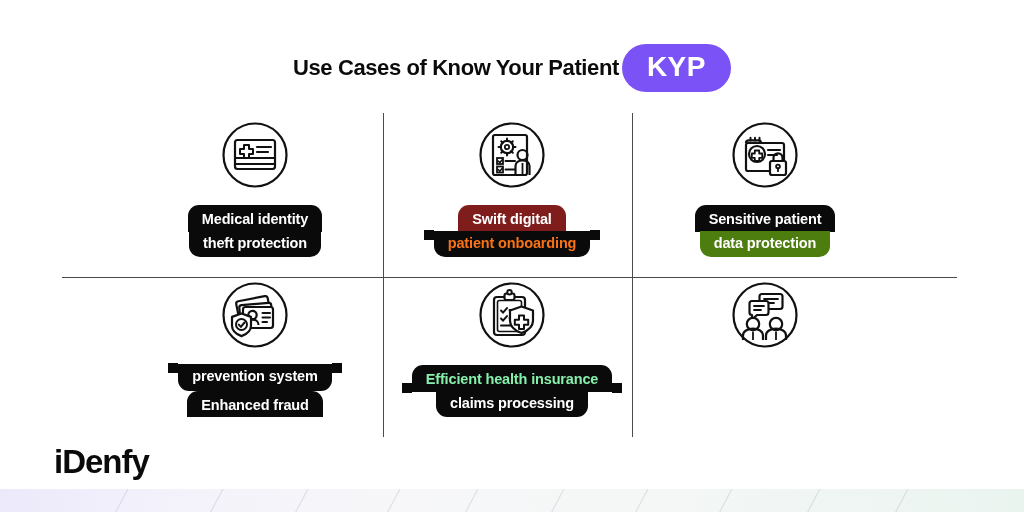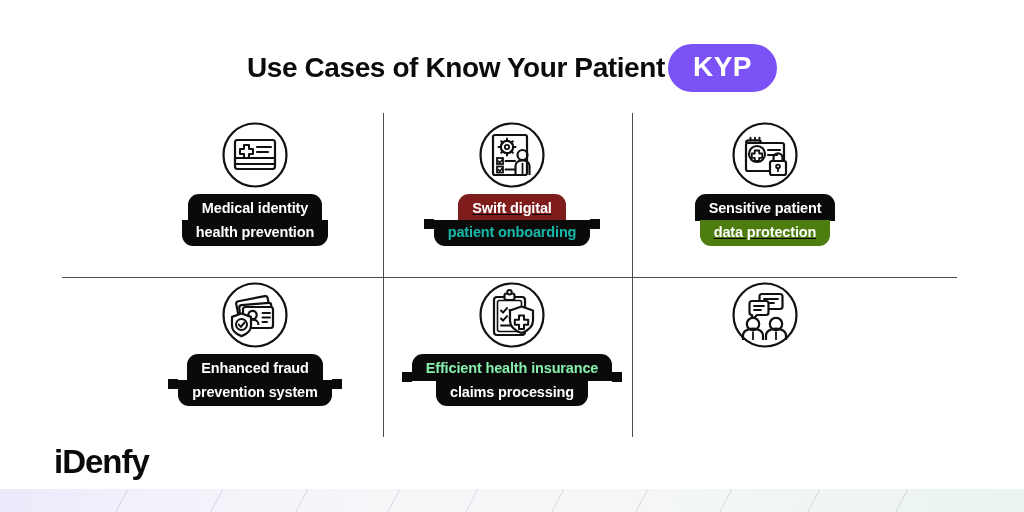--- a/index.html
+++ b/index.html
@@ -26,21 +26,21 @@
   .title-row {
     position: absolute;
     left: 0;
     top: 44px;
     width: 1024px;
     display: flex;
     align-items: center;
     justify-content: center;
   }
   .title-text {
-    font-size: 28px;
+    font-size: 22px;
     font-weight: bold;
     color: #0b0b0b;
     letter-spacing: -0.4px;
     white-space: nowrap;
   }
   .kyp-badge {
     margin-left: 3px;
     background: #7b52f5;
     color: #ffffff;
     font-size: 28px;
@@ -94,25 +94,24 @@
   .cell.c6 { left: 553px; top: 166px; }
 
   .icon-circle {
     width: 72px;
     height: 72px;
     display: block;
   }
 
   
   .label {
-    margin-top: 3px;
+    margin-top: 14px;
     display: flex;
     flex-direction: column;
     align-items: center;
-    text-decoration: underline;
   }
   .label-line {
     background: #0a0a0a;
     color: #ffffff;
     font-size: 14.5px;
     font-weight: bold;
     letter-spacing: -0.15px;
     line-height: 1;
     padding: 7px 14px 7px 14px;
     white-space: nowrap;
@@ -218,21 +217,21 @@
           <rect x="16" y="21" width="40" height="29" rx="2.5" fill="none" stroke="#111" stroke-width="2.2"></rect>
           <line x1="16" y1="39" x2="56" y2="39" stroke="#111" stroke-width="2"></line>
           <line x1="16" y1="45" x2="56" y2="45" stroke="#111" stroke-width="2"></line>
           <path d="M25 26h5v4h4v5h-4v4h-5v-4h-4v-5h4z" fill="none" stroke="#111" stroke-width="2" stroke-linejoin="round"></path>
           <line x1="38" y1="28" x2="52" y2="28" stroke="#111" stroke-width="2.2" stroke-linecap="round"></line>
           <line x1="38" y1="33" x2="49" y2="33" stroke="#111" stroke-width="2.2" stroke-linecap="round"></line>
         </svg>
       </span>
       <div class="label equal">
         <span class="label-line first" style="background: rgb(10, 10, 10); color: rgb(255, 255, 255);">Medical identity</span>
-        <span class="label-line second" style="background: rgb(10, 10, 10); color: rgb(255, 255, 255);">health prevention</span>
+        <span class="label-line second" style="background: rgb(10, 10, 10); color: rgb(255, 255, 255);">theft protection</span>
       </div>
     </div>
 
     <div class="cell c2">
       <span class="icon-circle">
         <svg viewBox="0 0 72 72" width="72" height="72">
           <circle cx="36" cy="36" r="31.5" fill="none" stroke="#111" stroke-width="2.2"></circle>
           <rect x="17" y="16" width="34" height="40" rx="2" fill="none" stroke="#111" stroke-width="2.2"></rect>
           <circle cx="31" cy="28" r="6.2" fill="none" stroke="#111" stroke-width="2.2"></circle>
           <circle cx="31" cy="28" r="2.2" fill="none" stroke="#111" stroke-width="1.8"></circle>
@@ -252,21 +251,21 @@
           <rect x="21" y="47.5" width="6" height="6" fill="none" stroke="#111" stroke-width="1.8"></rect>
           <path d="M22.2 50.5l1.6 1.8 2.4-3" fill="none" stroke="#111" stroke-width="1.6" stroke-linecap="round" stroke-linejoin="round"></path>
           <line x1="29.5" y1="50.5" x2="39" y2="50.5" stroke="#111" stroke-width="2" stroke-linecap="round"></line>
           <circle cx="46.5" cy="36" r="5" fill="none" stroke="#111" stroke-width="2.2"></circle>
           <path d="M39.5 56v-9c0-3.4 3.1-5.6 7-5.6s7 2.2 7 5.6v9" fill="none" stroke="#111" stroke-width="2.2" stroke-linejoin="round"></path>
           <line x1="46.5" y1="44" x2="46.5" y2="56" stroke="#111" stroke-width="1.8"></line>
         </svg>
       </span>
       <div class="label narrow-top">
         <span class="label-line first" style="background: #7f1d1d; color: rgb(255, 255, 255);">Swift digital</span>
-        <span class="label-line second" style="background: rgb(10, 10, 10); color: #14b8a6;">patient onboarding</span>
+        <span class="label-line second" style="background: rgb(10, 10, 10); color: #f97316;">patient onboarding</span>
       </div>
     </div>
 
     <div class="cell c3">
       <span class="icon-circle">
         <svg viewBox="0 0 72 72" width="72" height="72">
           <circle cx="36" cy="36" r="31.5" fill="none" stroke="#111" stroke-width="2.2"></circle>
           <path d="M17 24c0-1.6 1.3-2.6 2.8-2.6h9.4c1.5 0 2.8 1 2.8 2.6" fill="none" stroke="#111" stroke-width="2.2"></path>
           <line x1="21.5" y1="21.4" x2="21.5" y2="18.8" stroke="#111" stroke-width="2" stroke-linecap="round"></line>
           <line x1="26" y1="21.4" x2="26" y2="18.8" stroke="#111" stroke-width="2" stroke-linecap="round"></line>
@@ -299,22 +298,22 @@
           <path d="M27.5 46c0-3.4 2.7-5.4 6-5.4s6 2 6 5.4" fill="none" stroke="#111" stroke-width="2.2"></path>
           <line x1="43.5" y1="34" x2="51" y2="34" stroke="#111" stroke-width="2" stroke-linecap="round"></line>
           <line x1="43.5" y1="38.5" x2="51" y2="38.5" stroke="#111" stroke-width="2" stroke-linecap="round"></line>
           <line x1="43.5" y1="43" x2="48" y2="43" stroke="#111" stroke-width="2" stroke-linecap="round"></line>
           <path d="M22.5 35.5l9.5 3.4v8.8c0 5.2-4.4 8.5-9.5 10.4-5.1-1.9-9.5-5.2-9.5-10.4v-8.8z" transform="translate(0,-1)" fill="#fff" stroke="#111" stroke-width="2.2" stroke-linejoin="round"></path>
           <circle cx="22.5" cy="45.5" r="5.5" fill="none" stroke="#111" stroke-width="2"></circle>
           <path d="M19.8 45.6l2.1 2.3 3.6-4.4" fill="none" stroke="#111" stroke-width="2" stroke-linecap="round" stroke-linejoin="round"></path>
         </svg>
       </span>
       <div class="label narrow-top">
+        <span class="label-line second" style="background: rgb(10, 10, 10); color: rgb(255, 255, 255);">prevention system</span>
         <span class="label-line first" style="background: rgb(10, 10, 10); color: rgb(255, 255, 255);">Enhanced fraud</span>
-        <span class="label-line second" style="background: rgb(10, 10, 10); color: rgb(255, 255, 255);">prevention system</span>
       </div>
     </div>
 
     <div class="cell c5">
       <span class="icon-circle">
         <svg viewBox="0 0 72 72" width="72" height="72">
           <circle cx="36" cy="36" r="31.5" fill="none" stroke="#111" stroke-width="2.2"></circle>
           <rect x="18" y="18" width="31" height="38" rx="3" fill="#fff" stroke="#111" stroke-width="2.2"></rect>
           <rect x="21.5" y="21.5" width="24" height="31" rx="2" fill="none" stroke="#111" stroke-width="1.6"></rect>
           <rect x="28.5" y="14.5" width="10" height="6.5" rx="2" fill="#fff" stroke="#111" stroke-width="2.2"></rect>

